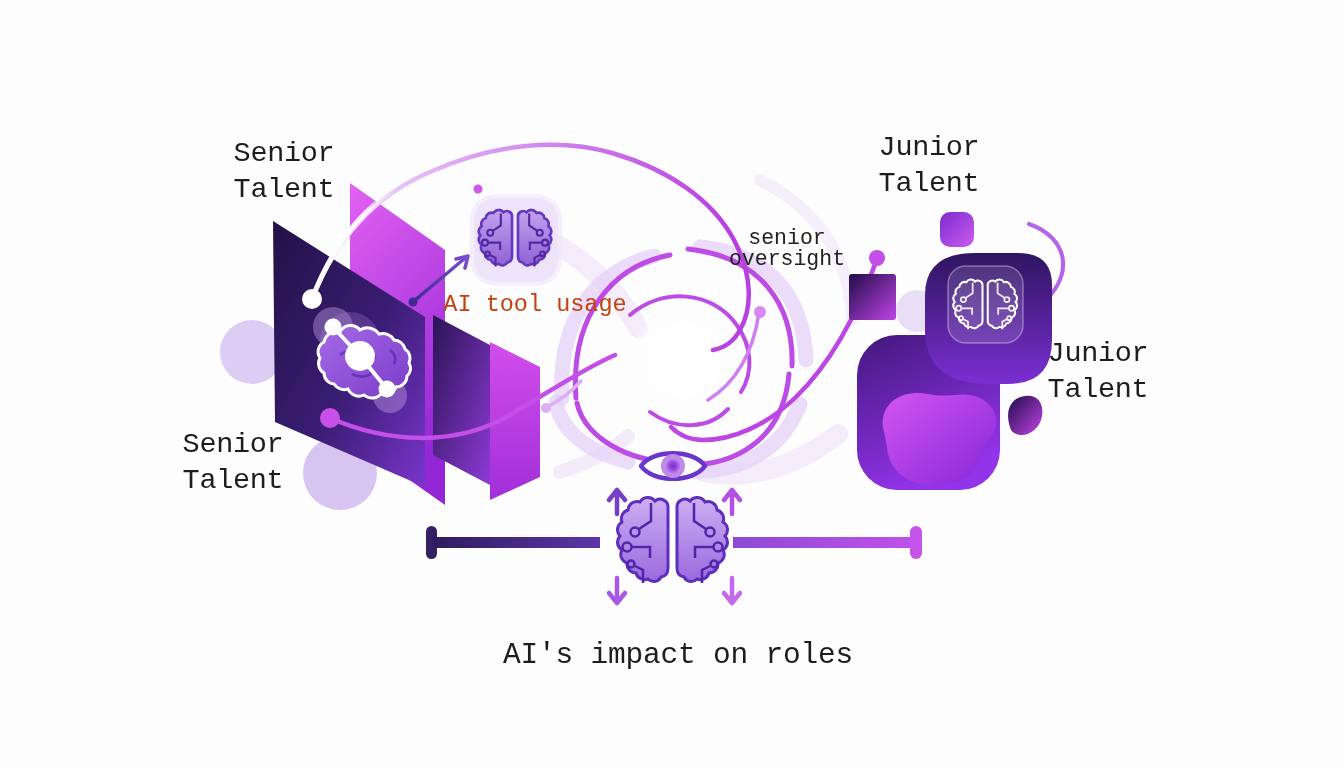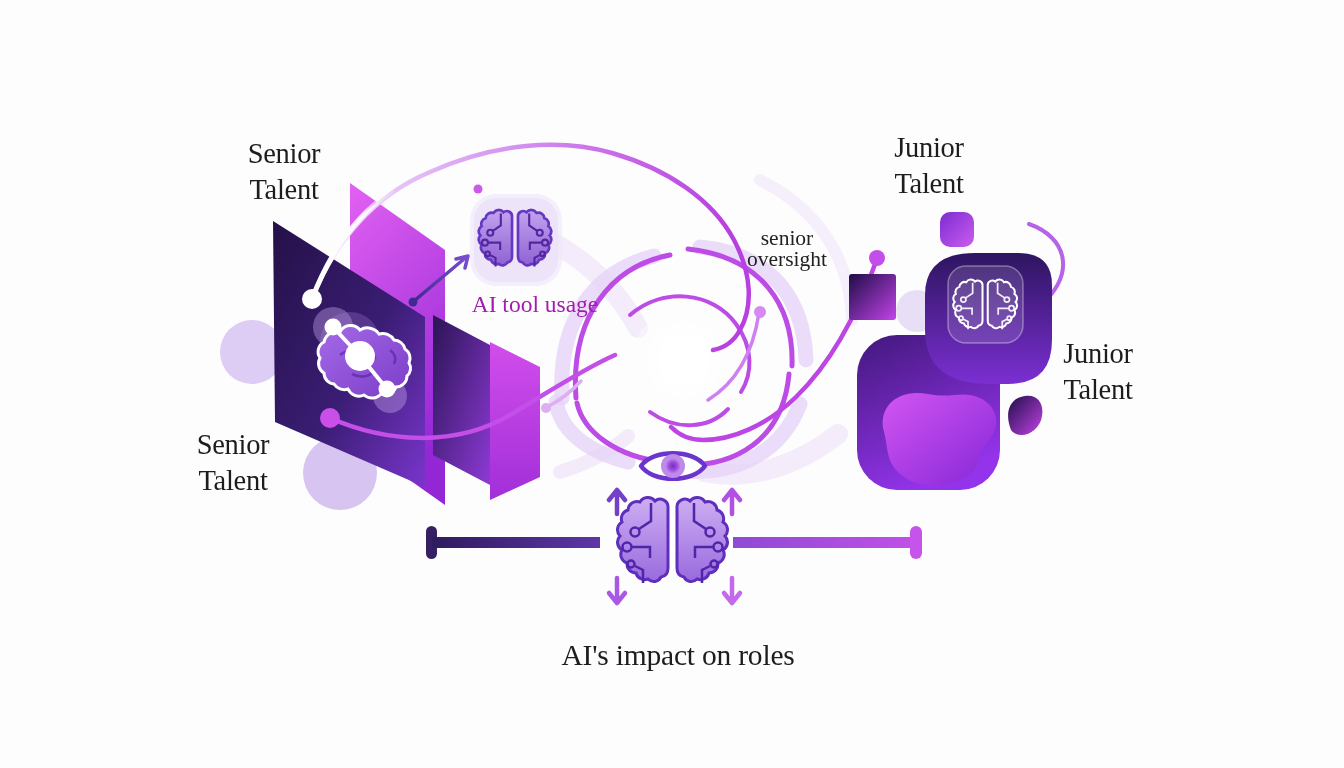--- a/index.html
+++ b/index.html
@@ -1,23 +1,23 @@
 <!DOCTYPE html>
 <html><head>
 <meta charset="utf-8">
 <style>
   html,body{margin:0;padding:0;background:#ffffff;}
   .stage{position:relative;width:1344px;height:768px;overflow:hidden;background:#fdfdfe;
-         font-family:Liberation Serif, serif;}
+         font-family:Liberation Mono, monospace;}
   .art{position:absolute;left:0;top:0;width:1344px;height:768px;}
   .lbl{position:absolute;transform:translate(-50%,-50%);text-align:center;color:#1d1d1f;white-space:nowrap;}
   .lbl .ln{display:block;}
   .name{font-size:28.5px;line-height:36px;font-weight:500;letter-spacing:-0.3px;}
   .note{font-size:21.5px;line-height:21px;font-weight:400;color:#222;}
-  .note-big{font-size:23.5px;font-weight:400;color:#a21caf;}
+  .note-big{font-size:23.5px;font-weight:400;color:#c2410c;}
   .caption{font-size:29.5px;font-weight:500;letter-spacing:-0.2px;}
 </style>
 </head>
 <body>
 
 <div class="stage">
 
 <svg class="art" viewBox="0 0 1344 768">
   <defs>
     <linearGradient id="gDark" x1="0" y1="0" x2="1" y2="1">

